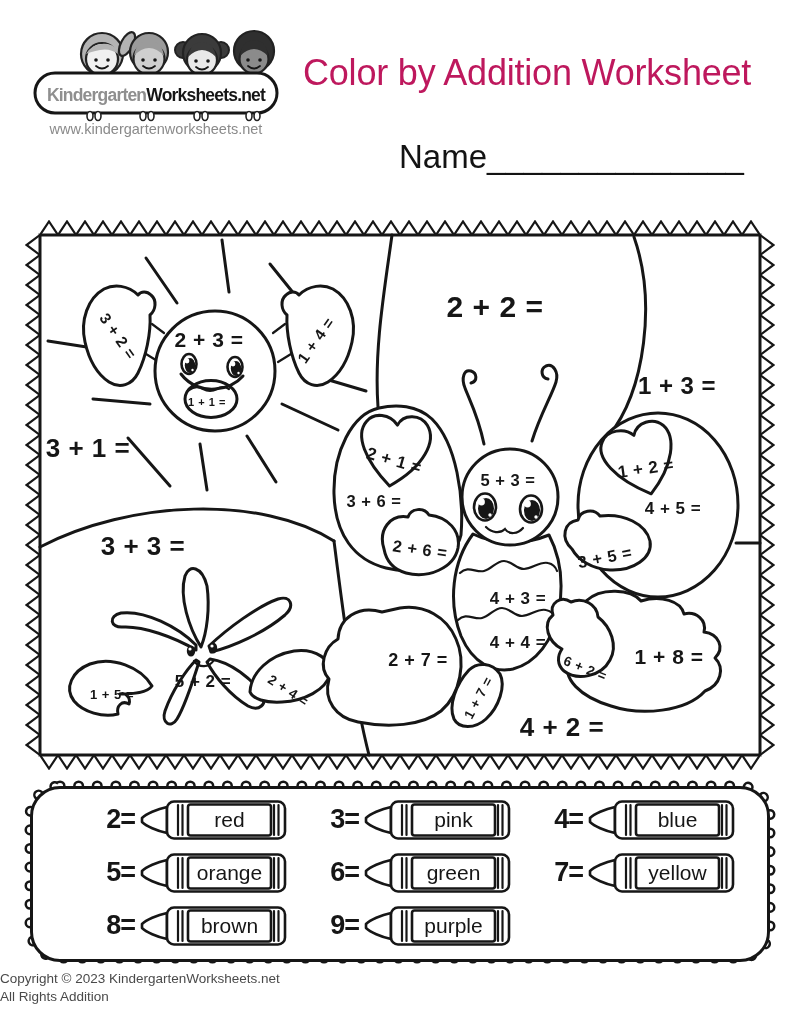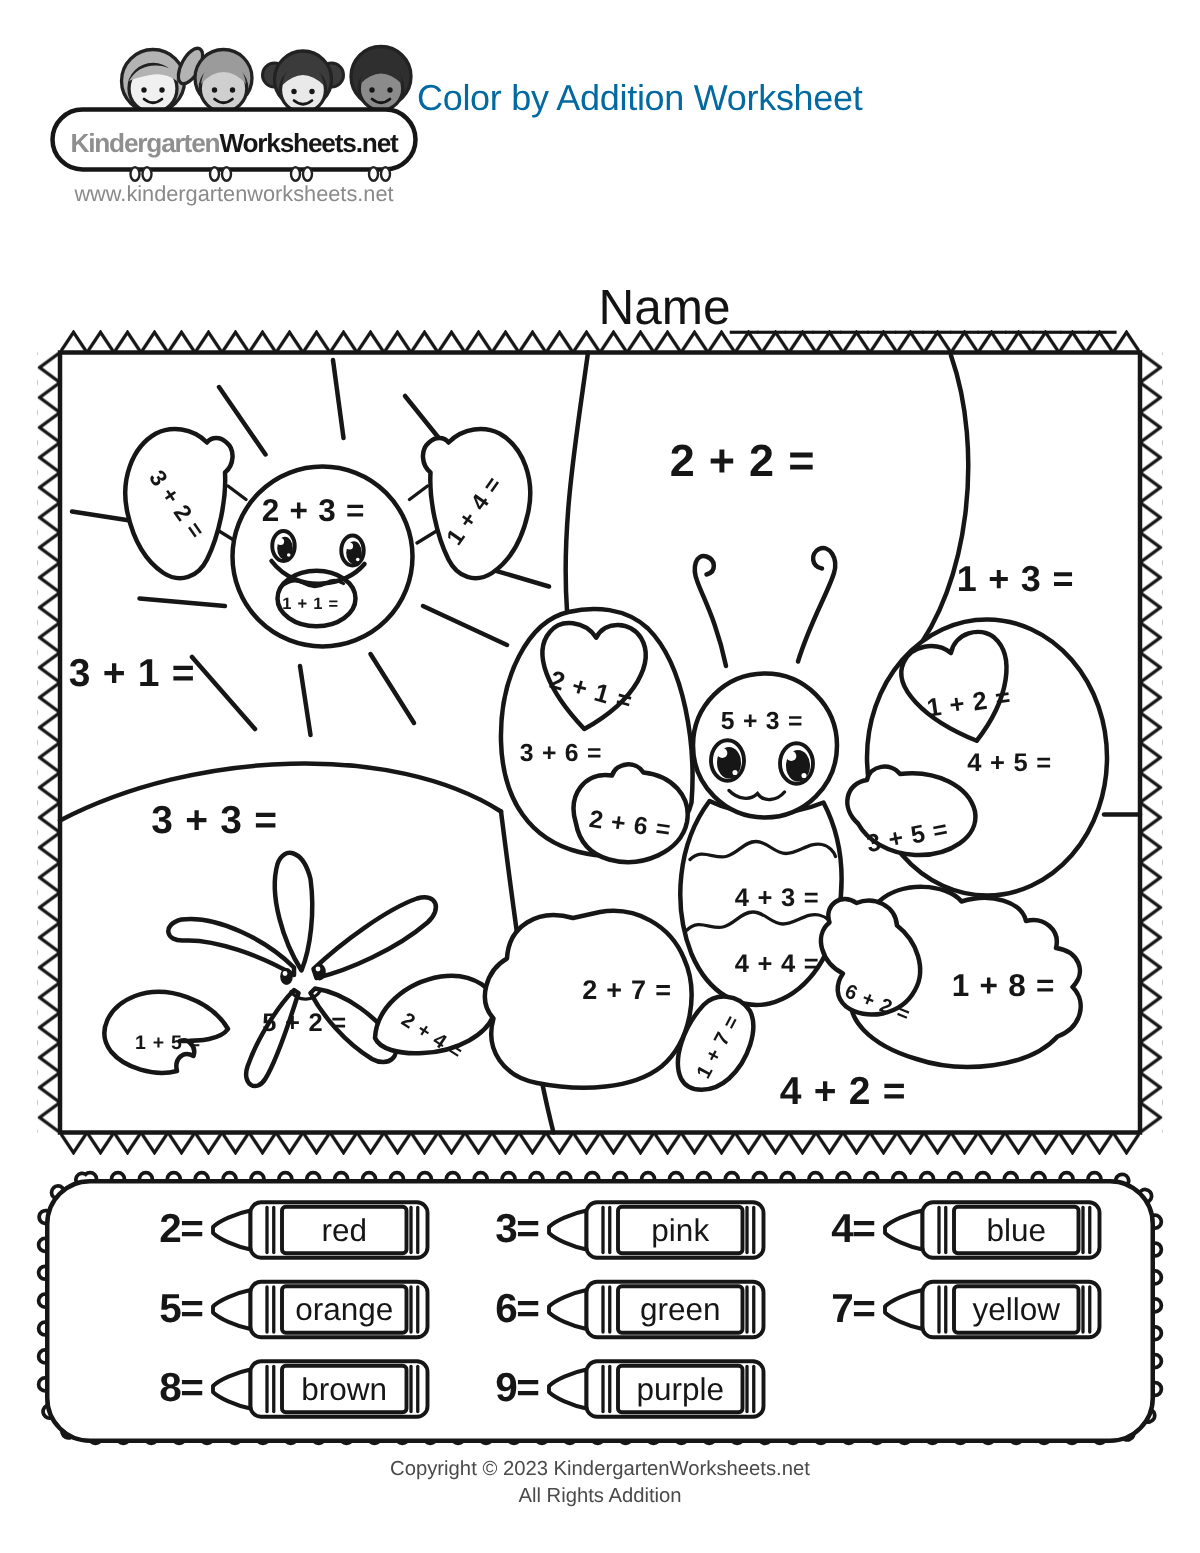--- a/index.html
+++ b/index.html
@@ -1,22 +1,22 @@
 <!DOCTYPE html>
 <html><head>
 <meta charset="utf-8">
 <style>
   html,body{margin:0;padding:0;background:#ffffff;}
   body{font-family:"Liberation Sans",sans-serif;color:#161616;}
   .sheet{position:relative;width:800px;height:1035px;background:#fff;overflow:hidden;}
 
   
   .logo-svg{position:absolute;left:30px;top:10px;}
-  .page-title{position:absolute;left:278px;top:52px;font-size:24px;letter-spacing:-0.2px;color:#0369a1;white-space:nowrap;}
-  .name-row{position:absolute;left:399px;top:138px;font-size:33px;color:#131313;white-space:nowrap;margin-top:48px;}
+  .page-title{position:absolute;left:303px;top:52px;font-size:36px;letter-spacing:-0.2px;color:#be185d;white-space:nowrap;}
+  .name-row{position:absolute;left:399px;top:138px;font-size:33px;color:#131313;white-space:nowrap;}
   .name-row .uline{letter-spacing:0px;}
 
   
   .scene-svg{position:absolute;left:22px;top:215px;}
   .o{fill:#fff;stroke:#161616;stroke-width:3;stroke-linejoin:round;stroke-linecap:round;}
   .o2{fill:#fff;stroke:#161616;stroke-width:2.6;stroke-linejoin:round;stroke-linecap:round;}
   .ln{fill:none;stroke:#161616;stroke-width:3;stroke-linecap:round;}
   .ln2{fill:none;stroke:#161616;stroke-width:2.2;stroke-linecap:round;}
   .blk{fill:#161616;stroke:none;}
   .t{font-family:"Liberation Sans",sans-serif;font-weight:700;fill:#161616;text-anchor:middle;letter-spacing:0.5px;}
@@ -25,21 +25,21 @@
   .key-scallops{position:absolute;left:20px;top:776px;}
   .key-panel{position:absolute;left:30px;top:786px;width:734px;height:166px;background:#fff;
              border:3px solid #161616;border-radius:30px;padding-top:4px;}
   .key-row{display:grid;grid-template-columns:224px 224px 1fr;height:53px;align-items:center;padding-left:52px;}
   .key-entry{display:flex;align-items:center;}
   .key-num{display:inline-block;width:50px;text-align:right;font-size:27px;font-weight:700;letter-spacing:-1px;margin-right:3px;}
   .crayon{flex:0 0 auto;}
   .ct{font-family:"Liberation Sans",sans-serif;font-size:21px;fill:#161616;text-anchor:middle;}
 
   
-  .footer{position:absolute;left:0;top:970px;width:100%;text-align:center;color:#4a4a4a;font-size:13.5px;line-height:1.35;}
+  .footer{position:absolute;left:0;top:970px;width:100%;color:#4a4a4a;font-size:13.5px;line-height:1.35;}
 </style>
 </head>
 <body>
 
 <div class="sheet">
 
   <svg class="logo-svg" width="252" height="130" viewBox="0 0 252 130">
     <g>
 
       <circle cx="72" cy="44" r="21" fill="#b3b3b3" stroke="#222" stroke-width="2.2"></circle>

